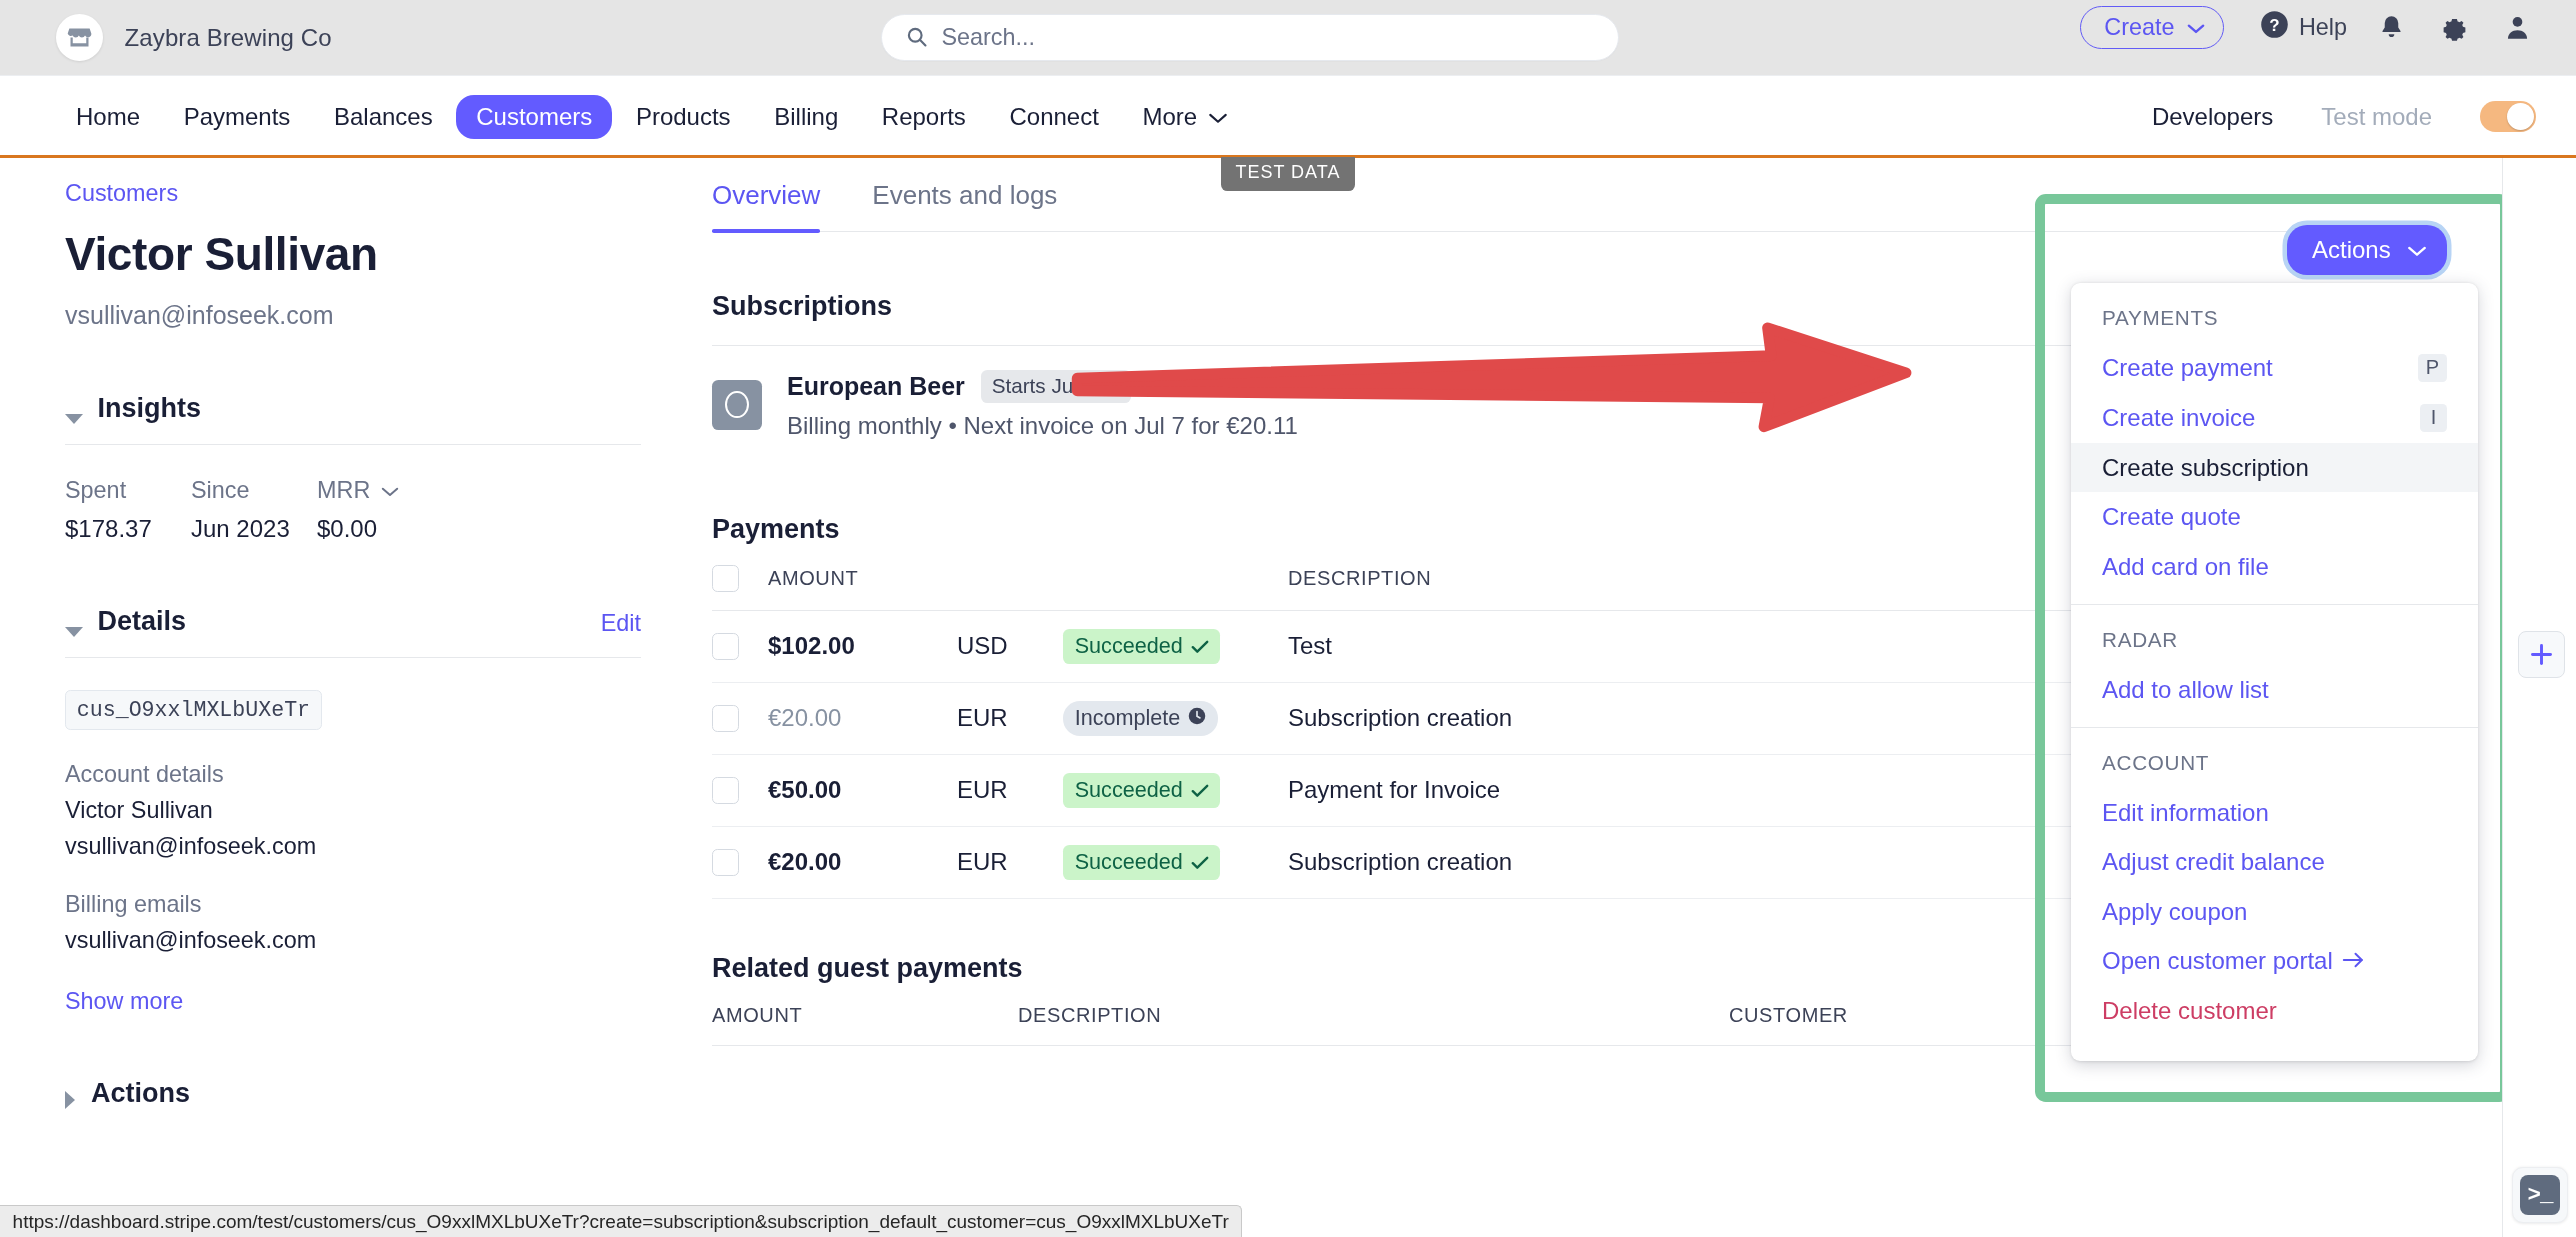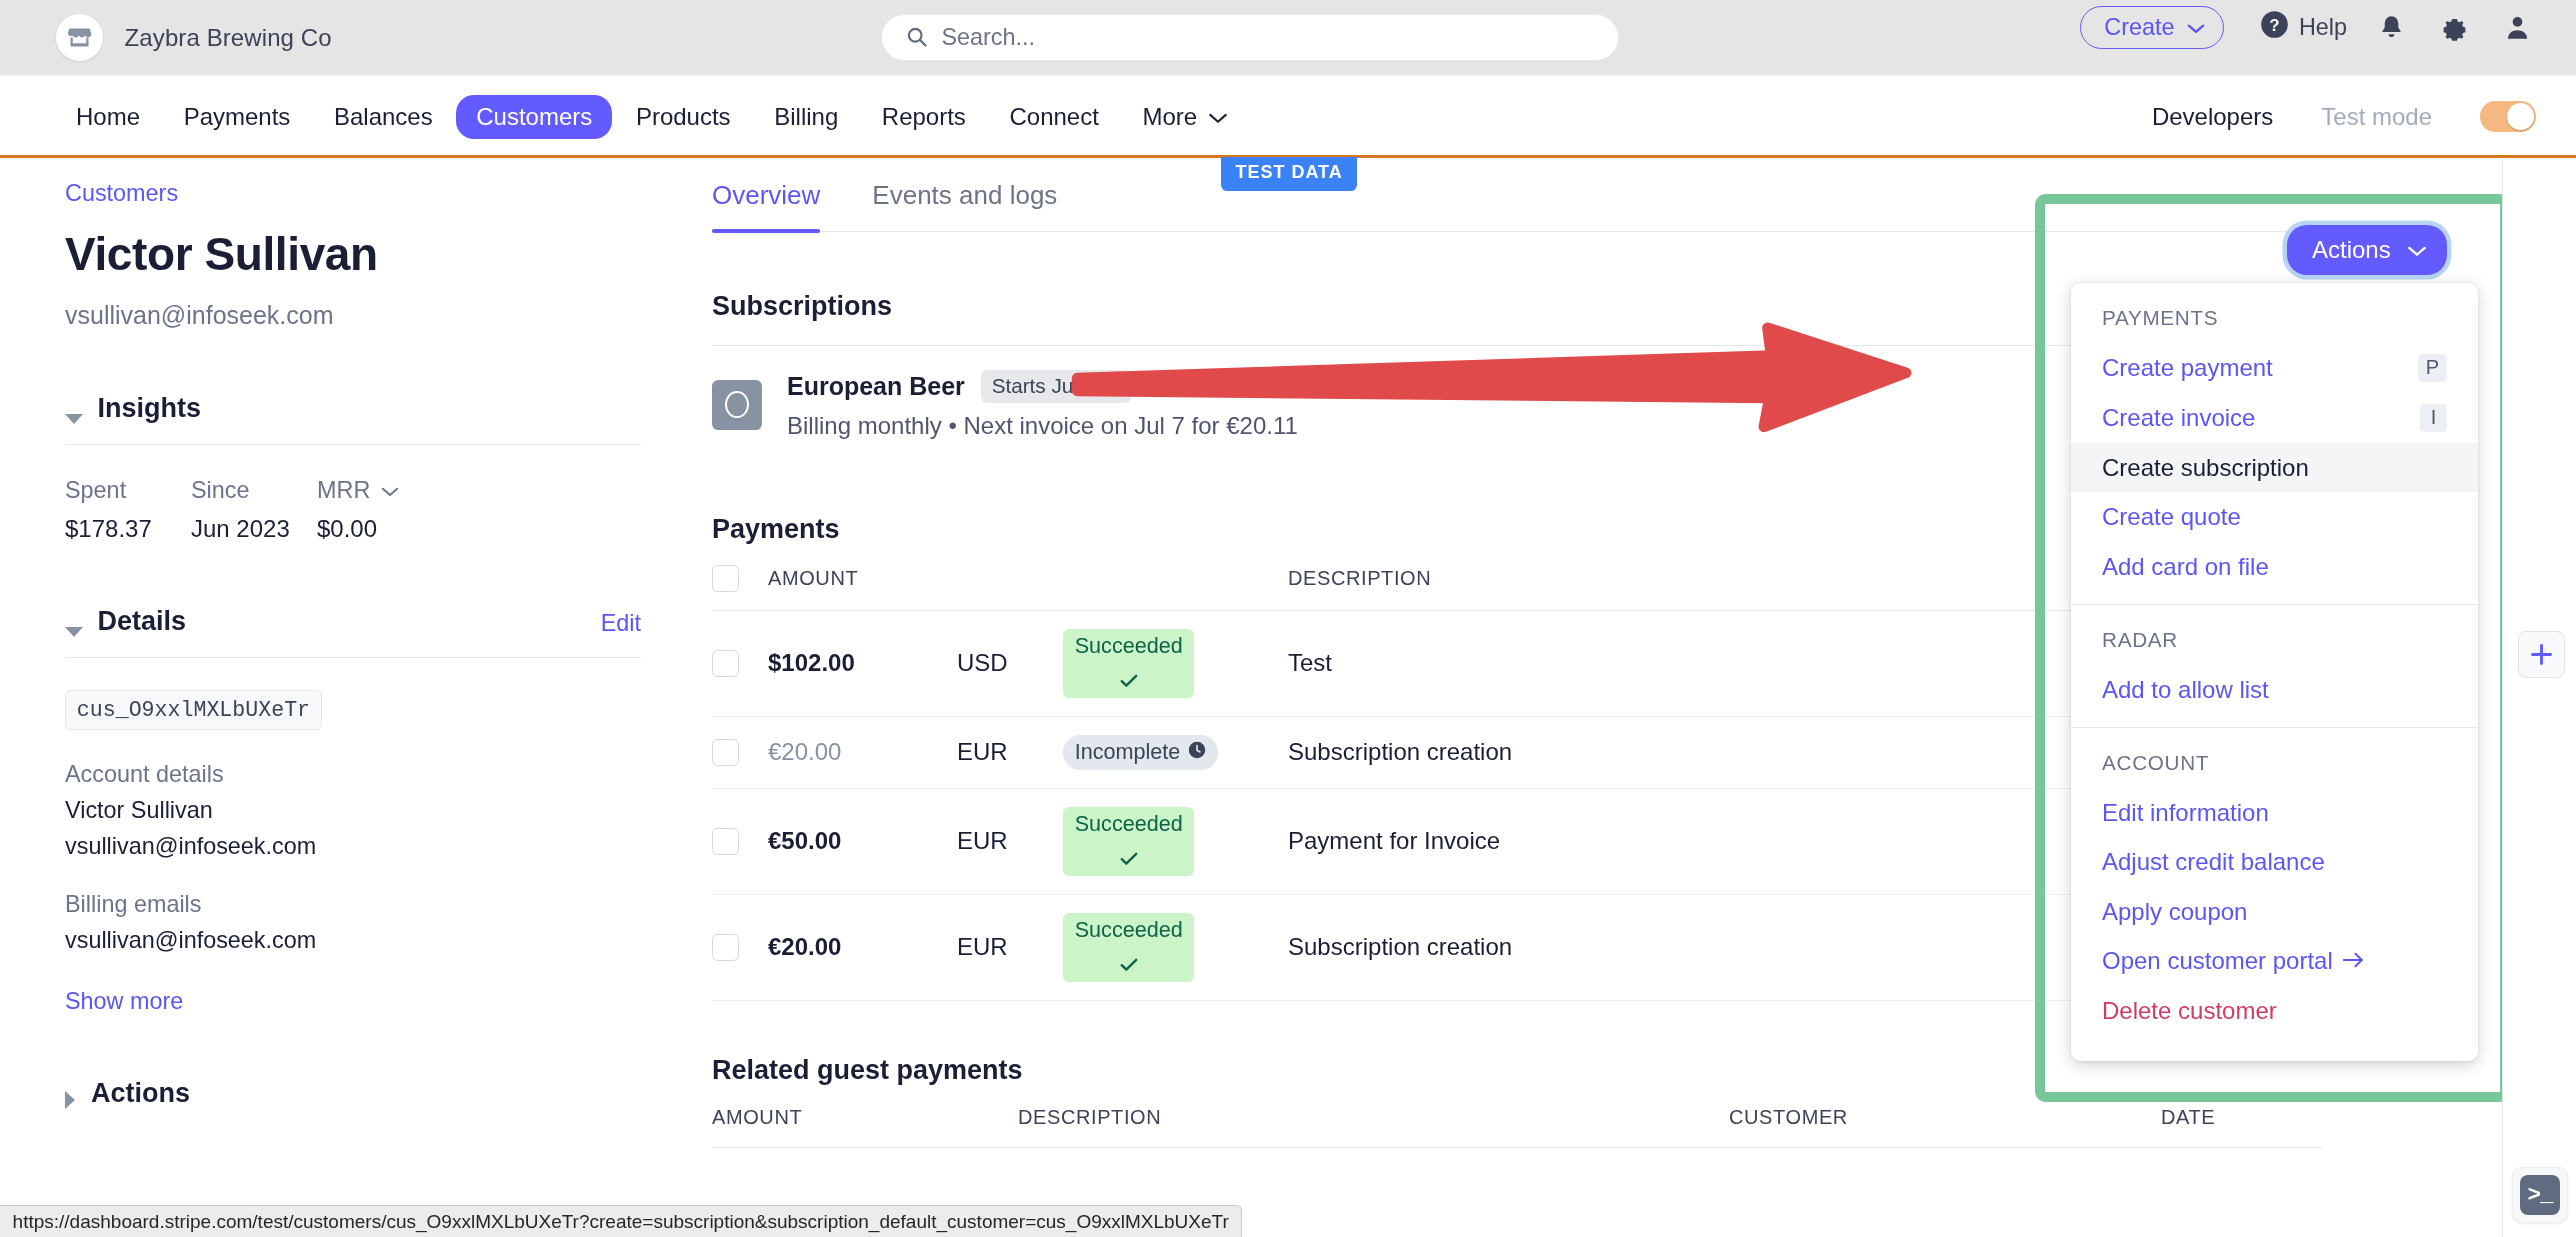--- a/index.html
+++ b/index.html
@@ -74,21 +74,21 @@
   }
   .toggle .knob {
     position: absolute; right: 1.8px; top: 1.8px; width: 27px; height: 27px;
     border-radius: 50%; background: #fff; box-shadow: 0 0.9px 1.8px rgba(0,0,0,.2);
   }
   .orange-rule {
     position: absolute; top: 155px; left: 0; width: 2576px; height: 2.7px; background: #d9771f;
   }
   .test-badge {
     position: absolute; top: 157px; left: 1221px;
-    background: #3b82f6; color: #ffffff; font-size: 18px; font-weight: bold;
+    background: #737373; color: #ffffff; font-size: 18px; font-weight: normal;
     letter-spacing: 1px; padding: 5.4px 14.4px 7.2px 14.4px;
     border-bottom-left-radius: 6.3px; border-bottom-right-radius: 6.3px;
   }
 
   
   .leftpanel { position: absolute; top: 180px; left: 65px; width: 576px; }
   .crumb { font-size: 23.4px; color: #5c56f2; cursor: pointer; }
   .cust-name { font-size: 46px; font-weight: bold; color: #1a1f36; margin-top: 20px; letter-spacing: -0.4px; }
   .cust-email { font-size: 25px; color: #6c7489; margin-top: 20px; }
 
@@ -166,21 +166,21 @@
   .col-amt { width: 189px; }
   .col-cur { width: 106px; }
   .col-badge { width: 225px; }
   .amt { font-weight: bold; }
   .amt.muted { color: #8792a2; font-weight: normal; }
   .cur { color: #6c7489; font-size: 24px; }
   .badge {
     display: inline-flex; align-items: center; gap: 8px;
     font-size: 21.6px; padding: 4.5px 11.7px; border-radius: 6.3px;
   }
-  .badge.ok { background: #cbf4c9; color: #0e6245; flex-direction: column; }
+  .badge.ok { background: #cbf4c9; color: #0e6245; }
   .badge.pend { background: #e3e8ee; color: #3c4257; border-radius: 17px; }
   .desc { color: #3c4257; }
 
   
   .arrow { position: absolute; left: 1070px; top: 317px; }
 
   
   .hlbox {
     position: absolute; left: 2035px; top: 194px; width: 475px; height: 908px;
     border: 10px solid #78c79a; border-radius: 10.8px; background: transparent;

